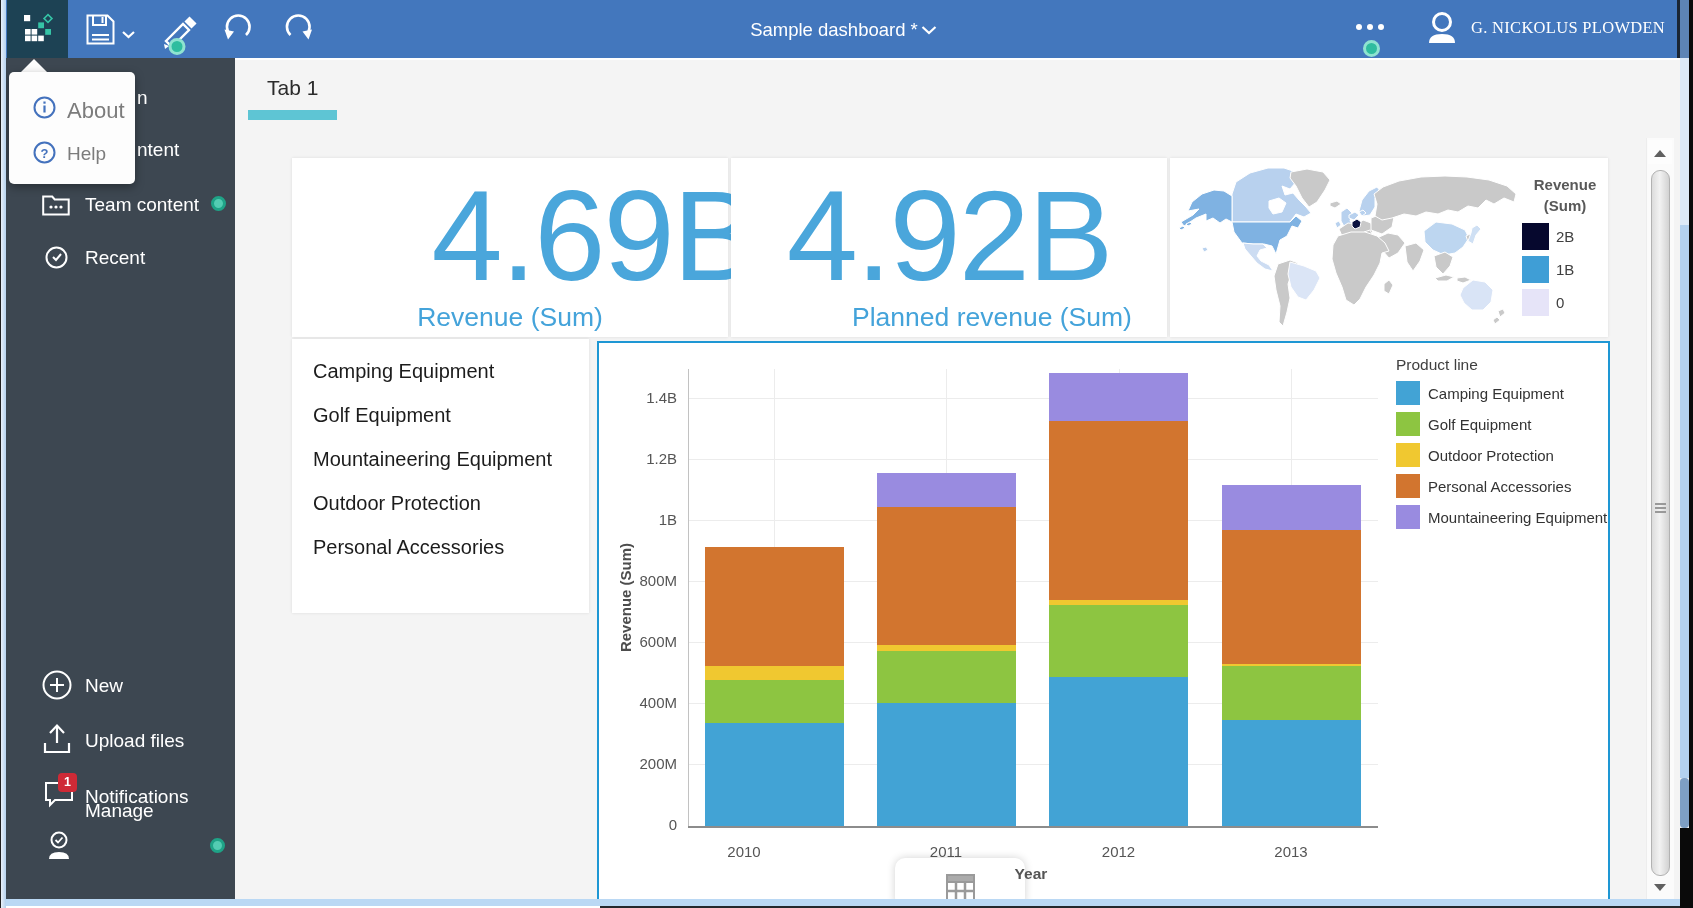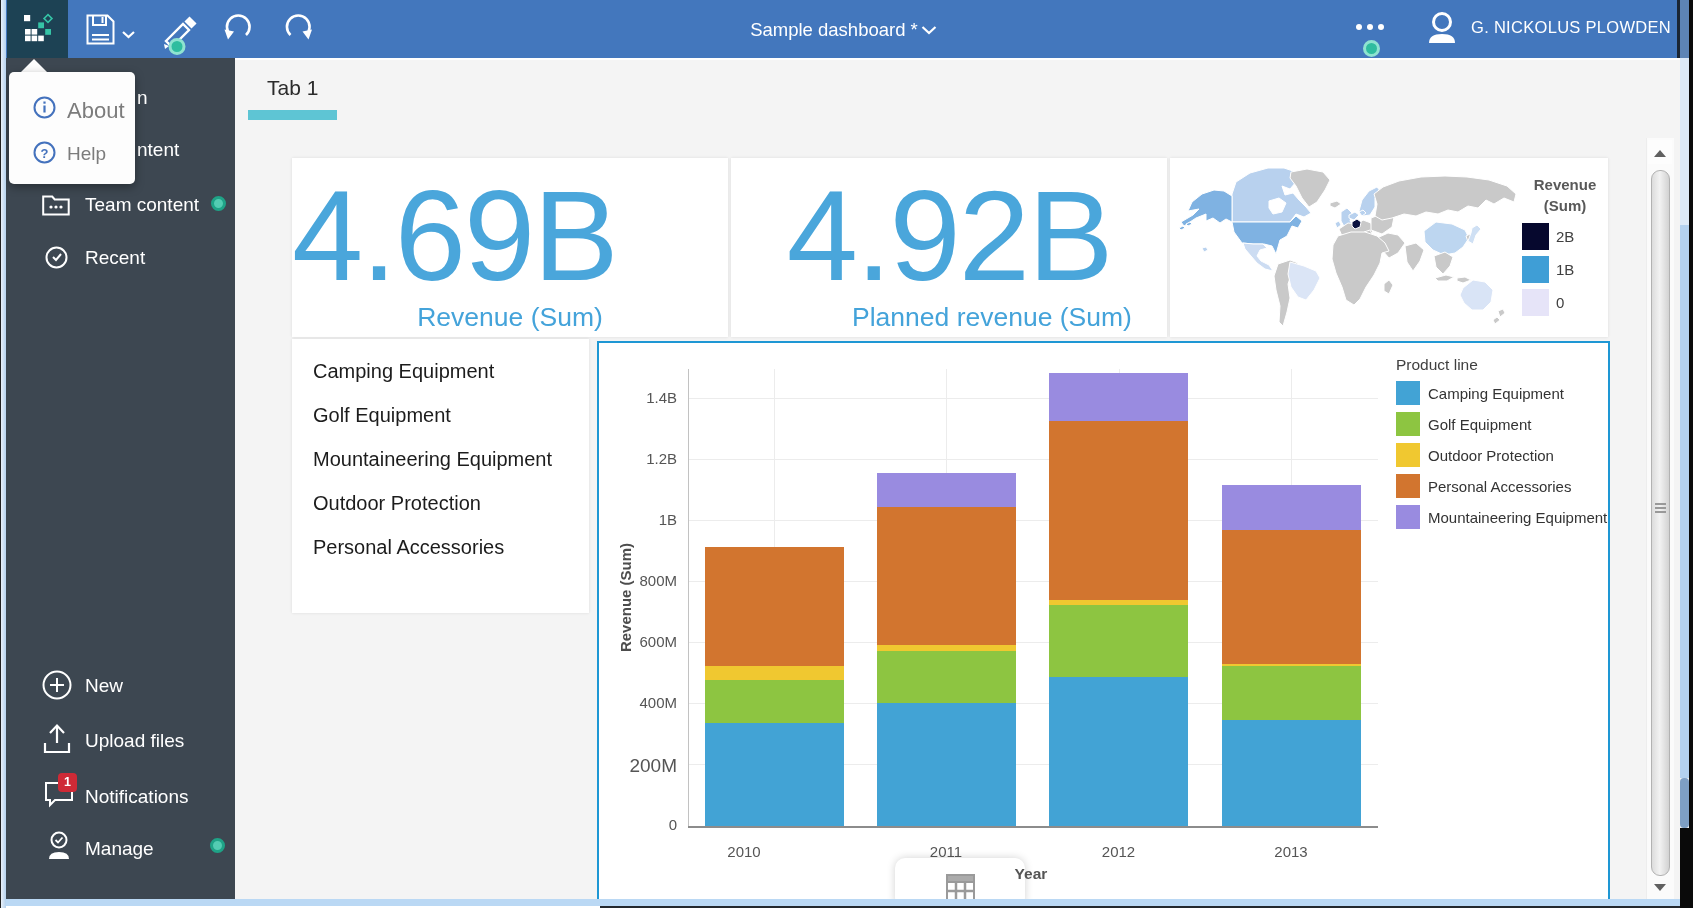--- a/index.html
+++ b/index.html
@@ -56,21 +56,21 @@
 
 <div class="abs" style="left:1356px;top:24px;width:6px;height:6px;border-radius:50%;background:#fff;"></div>
 <div class="abs" style="left:1367px;top:24px;width:6px;height:6px;border-radius:50%;background:#fff;"></div>
 <div class="abs" style="left:1378px;top:24px;width:6px;height:6px;border-radius:50%;background:#fff;"></div>
 <div class="abs" style="left:1363px;top:40px;width:17px;height:17px;border-radius:50%;background:#2fbd9f;border:3px solid #8fe3d0;"></div>
 
 <svg class="abs" style="left:1427px;top:11px;" width="30" height="34" viewBox="0 0 30 34">
   <circle cx="15" cy="11" r="8.5" fill="none" stroke="#fff" stroke-width="3"></circle>
   <path d="M2 32 q0 -9 13 -9 q13 0 13 9 z" fill="#fff"></path>
 </svg>
-<div class="abs" style="left:1471px;top:18px;font-size:16.5px;color:#fff;letter-spacing:0.3px;">G. NICKOLUS PLOWDEN</div>
+<div class="abs" style="left:1471px;top:18px;font-size:16.5px;color:#fff;letter-spacing:0.3px;font-family:Liberation Serif, serif;">G. NICKOLUS PLOWDEN</div>
 
 <div class="abs" style="left:235px;top:58px;width:1445px;height:2px;background:#fff;"></div>
 
 <div class="abs" style="left:6px;top:58px;width:229px;height:841px;background:#3d4751;"></div>
 <div class="abs" style="left:137px;top:87px;font-size:19px;color:#fff;">n</div>
 <div class="abs" style="left:137px;top:139px;font-size:19px;color:#fff;">ntent</div>
 
 <svg class="abs" style="left:42px;top:193px;" width="28" height="23" viewBox="0 0 28 23">
   <path d="M1.2 3.5 h9 l2.5 3 h14 v15 h-25.5 z" fill="none" stroke="#fff" stroke-width="2"></path>
   <circle cx="9" cy="14" r="1.6" fill="#fff"></circle>
@@ -103,42 +103,42 @@
   <path d="M2 4 h26 v17 h-17 l-5 5 v-5 h-4 z" fill="none" stroke="#fff" stroke-width="2"></path>
 </svg>
 <div class="abs" style="left:58px;top:773px;width:19px;height:19px;border-radius:4px;background:#cf2a36;color:#fff;font-size:12.5px;font-weight:bold;text-align:center;line-height:19px;">1</div>
 <div class="abs" style="left:85px;top:786px;font-size:19px;color:#fff;">Notifications</div>
 
 <svg class="abs" style="left:46px;top:831px;" width="30" height="30" viewBox="0 0 30 30">
   <circle cx="13" cy="9" r="7.5" fill="none" stroke="#fff" stroke-width="2"></circle>
   <path d="M9.5 9 l2.5 2.5 4.5-5" fill="none" stroke="#fff" stroke-width="1.8"></path>
   <path d="M3 28 q0 -7 10 -7 q10 0 10 7 z" fill="#fff"></path>
 </svg>
-<div class="abs" style="left:85px;top:838px;font-size:19px;color:#fff;">Manage</div>
+<div class="abs" style="left:85px;top:800px;font-size:19px;color:#fff;">Manage</div>
 <div class="abs" style="left:210px;top:838px;width:15px;height:15px;border-radius:50%;background:#53ccb2;border:3px solid #1fa387;"></div>
 
 <div class="abs" style="left:20px;top:59px;width:0;height:0;border-left:14px solid transparent;border-right:14px solid transparent;border-bottom:14px solid #fdfdfd;"></div>
 <div class="abs" style="left:9px;top:72px;width:126px;height:112px;background:#fdfdfd;border-radius:5px;box-shadow:0 3px 10px rgba(0,0,0,0.35);"></div>
 <svg class="abs" style="left:33px;top:96px;" width="23" height="23" viewBox="0 0 23 23">
   <circle cx="11.5" cy="11.5" r="10" fill="none" stroke="#4472bd" stroke-width="2"></circle>
   <rect x="10.4" y="9.5" width="2.2" height="7" fill="#4472bd"></rect>
   <rect x="10.4" y="5.5" width="2.2" height="2.2" fill="#4472bd"></rect>
 </svg>
 <div class="abs" style="left:67px;top:98px;font-size:22px;color:#7c7c7c;">About</div>
 <svg class="abs" style="left:33px;top:141px;" width="23" height="23" viewBox="0 0 23 23">
   <circle cx="11.5" cy="11.5" r="10" fill="none" stroke="#4472bd" stroke-width="2"></circle>
   <text x="11.5" y="16.5" font-size="13" font-weight="bold" fill="#4472bd" text-anchor="middle" font-family="Liberation Sans,sans-serif">?</text>
 </svg>
 <div class="abs" style="left:67px;top:143px;font-size:19px;color:#7c7c7c;">Help</div>
 
 <div class="abs" style="left:267px;top:76px;font-size:21px;color:#2b2b2b;">Tab 1</div>
 <div class="abs" style="left:248px;top:110px;width:89px;height:10px;background:#5ec5d4;"></div>
 
 <div class="abs" style="left:292px;top:158px;width:436px;height:179px;background:#fff;box-shadow:0 0 3px rgba(0,0,0,0.1);"></div>
-<div class="abs" style="left:292px;top:176px;width:464px;height:120px;line-height:120px;text-align:left;font-size:128px;letter-spacing:-2px;color:#4aa6db;">4.69B</div>
+<div class="abs" style="left:292px;top:176px;width:464px;height:120px;line-height:120px;text-align:right;font-size:128px;letter-spacing:-2px;color:#4aa6db;">4.69B</div>
 <div class="abs" style="left:292px;top:302px;width:436px;text-align:center;font-size:26.5px;color:#44a3da;">Revenue (Sum)</div>
 
 <div class="abs" style="left:731px;top:158px;width:436px;height:179px;background:#fff;box-shadow:0 0 3px rgba(0,0,0,0.1);"></div>
 <div class="abs" style="left:731px;top:176px;width:436px;height:120px;line-height:120px;text-align:center;font-size:128px;letter-spacing:-2px;color:#4aa6db;">4.92B</div>
 <div class="abs" style="left:731px;top:302px;width:522px;text-align:center;font-size:26.5px;color:#44a3da;">Planned revenue (Sum)</div>
 
 <div class="abs" style="left:1170px;top:158px;width:438px;height:179px;background:#fff;box-shadow:0 0 3px rgba(0,0,0,0.1);"></div>
 <div id="mapholder" class="abs" style="left:1178px;top:166px;width:340px;height:164px;"><svg width="340" height="164" viewBox="0 0 340 164">
       <path d="M54 56 L54 28 L58 16 L72 7 L90 2 L106 2 L118 6 L112 11 L118 16 L112 23 L104 20 L107 29 L115 27 L121 34 L128 41 L133 47 L126 51 L118 48 L112 56 Z" fill="#b8d1ee" stroke="#fff" stroke-width="1" stroke-linejoin="round"></path>
       <path d="M91 35 l10 -3 7 5 -4 9 -9 2 -4 -6 Z" fill="#ffffff" stroke="#fff" stroke-width="1" stroke-linejoin="round"></path>
@@ -202,21 +202,21 @@
     <div class="abs" style="left: 1118.5px; top: 369px; width: 1px; height: 457px; background: rgb(236, 236, 236);"></div>
     <div class="abs" style="left: 1291px; top: 369px; width: 1px; height: 457px; background: rgb(236, 236, 236);"></div>
     <div class="abs" style="left: 688px; top: 369px; width: 1px; height: 458px; background: rgb(194, 194, 194);"></div>
     <div class="abs" style="left: 688px; top: 826px; width: 690px; height: 2px; background: rgb(140, 140, 140);"></div>
     <div class="abs" style="left: 577px; top: 389px; width: 100px; text-align: right; font-size: 15px; color: rgb(85, 85, 85);">1.4B</div>
     <div class="abs" style="left: 577px; top: 450px; width: 100px; text-align: right; font-size: 15px; color: rgb(85, 85, 85);">1.2B</div>
     <div class="abs" style="left: 577px; top: 511px; width: 100px; text-align: right; font-size: 15px; color: rgb(85, 85, 85);">1B</div>
     <div class="abs" style="left: 577px; top: 572px; width: 100px; text-align: right; font-size: 15px; color: rgb(85, 85, 85);">800M</div>
     <div class="abs" style="left: 577px; top: 633px; width: 100px; text-align: right; font-size: 15px; color: rgb(85, 85, 85);">600M</div>
     <div class="abs" style="left: 577px; top: 694px; width: 100px; text-align: right; font-size: 15px; color: rgb(85, 85, 85);">400M</div>
-    <div class="abs" style="left: 577px; top: 755px; width: 100px; text-align: right; font-size: 19px; color: rgb(85, 85, 85);">200M</div>
+    <div class="abs" style="left: 577px; top: 755px; width: 100px; text-align: right; font-size: 15px; color: rgb(85, 85, 85);">200M</div>
     <div class="abs" style="left: 577px; top: 816px; width: 100px; text-align: right; font-size: 15px; color: rgb(85, 85, 85);">0</div>
     <div class="abs" style="left: 545px; top: 589px; width: 160px; text-align: center; font-size: 15px; font-weight: bold; color: rgb(77, 77, 77); transform: rotate(-90deg); transform-origin: center center;">Revenue (Sum)</div>
     <div class="abs" style="left: 704.5px; top: 723px; width: 139px; height: 103px; background: rgb(66, 163, 213);"></div>
     <div class="abs" style="left: 704.5px; top: 680px; width: 139px; height: 43px; background: rgb(141, 197, 65);"></div>
     <div class="abs" style="left: 704.5px; top: 666px; width: 139px; height: 14px; background: rgb(240, 200, 48);"></div>
     <div class="abs" style="left: 704.5px; top: 547px; width: 139px; height: 119px; background: rgb(210, 117, 47);"></div>
     <div class="abs" style="left: 876.5px; top: 703px; width: 139px; height: 123px; background: rgb(66, 163, 213);"></div>
     <div class="abs" style="left: 876.5px; top: 651px; width: 139px; height: 52px; background: rgb(141, 197, 65);"></div>
     <div class="abs" style="left: 876.5px; top: 645px; width: 139px; height: 6px; background: rgb(240, 200, 48);"></div>
     <div class="abs" style="left: 876.5px; top: 507px; width: 139px; height: 138px; background: rgb(210, 117, 47);"></div>

